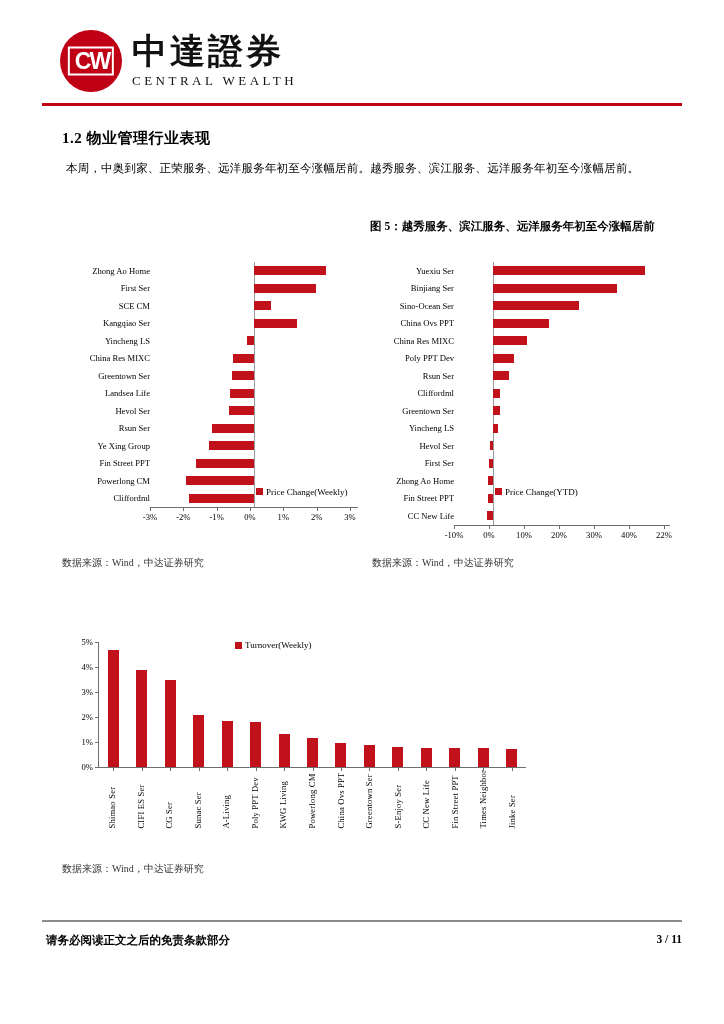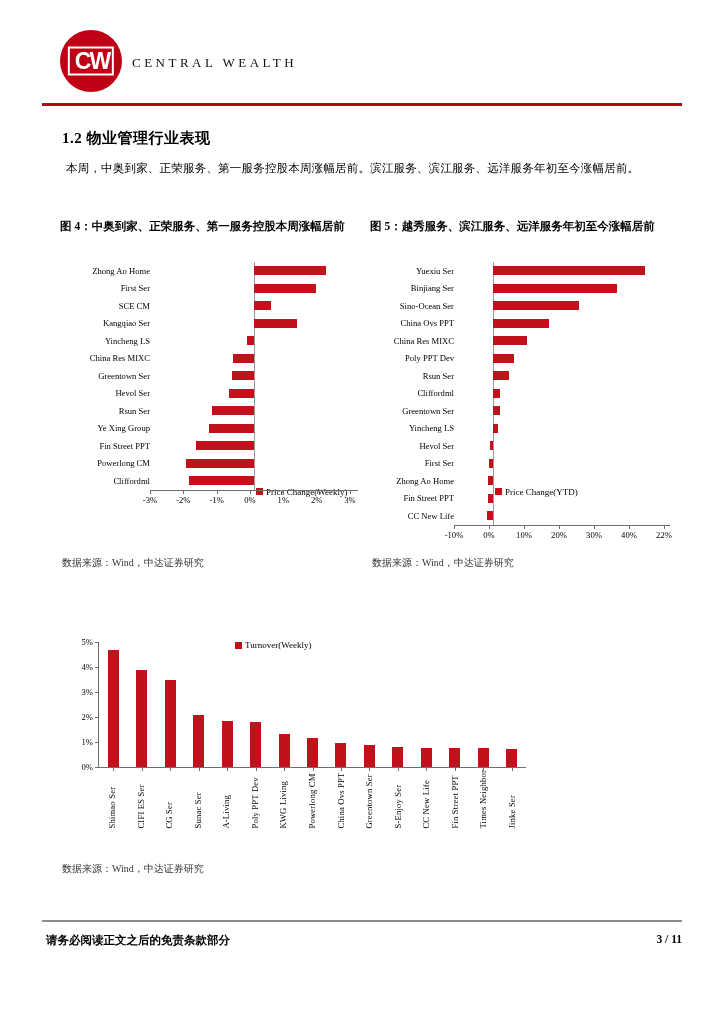--- a/index.html
+++ b/index.html
@@ -66,30 +66,30 @@
 </style>
 </head>
 <body>
 
 <div class="page">
 
   <div class="header">
     <div class="logo-wrap">
       <div class="logo-mark"></div>
       <div class="logo-text">
+        <div class="logo-cn">中達證券</div>
         <div class="logo-en">CENTRAL WEALTH</div>
       </div>
     </div>
     <div class="header-rule"></div>
   </div>
 
   <div class="sec-title">1.2 物业管理行业表现</div>
-  <div class="body-para">本周，中奥到家、正荣服务、第一服务控股本周涨幅居前。滨江服务、滨江服务、远洋服务年初至今涨幅居前。</div>
-
-  <div class="fig-cap c4">图 4：中奥到家、正荣服务、第一服务控股本周涨幅居前</div>
+  <div class="body-para">本周，中奥到家、正荣服务、远洋服务年初至今涨幅居前。越秀服务、滨江服务、远洋服务年初至今涨幅居前。</div>
+
   <div class="hchart" id="chart-fig4" style="left:58px;top:262px;width:300px;">
       <div class="row">
         <div class="hrow-label" style="width: 92px;">Zhong Ao Home</div>
         <div class="hrow-plot">
           <div class="zeroline" style="left: 100px;"></div>
           <div class="hbar" style="background: rgb(193, 18, 28); left: 100px; width: 71.6667px;"></div>
         </div>
       </div>
       <div class="row">
         <div class="hrow-label" style="width: 92px;">First Ser</div>
@@ -124,20 +124,27 @@
         <div class="hrow-plot">
           <div class="zeroline" style="left: 100px;"></div>
           <div class="hbar" style="background: rgb(193, 18, 28); left: 79.3333px; width: 20.6667px;"></div>
         </div>
       </div>
       <div class="row">
         <div class="hrow-label" style="width: 92px;">Greentown Ser</div>
         <div class="hrow-plot">
           <div class="zeroline" style="left: 100px;"></div>
           <div class="hbar" style="background: rgb(193, 18, 28); left: 78.3333px; width: 21.6667px;"></div>
+        </div>
+      </div>
+      <div class="row">
+        <div class="hrow-label" style="width: 92px;">Landsea Life</div>
+        <div class="hrow-plot">
+          <div class="zeroline" style="left: 100px;"></div>
+          <div class="hbar" style="background: rgb(193, 18, 28); left: 76px; width: 24px;"></div>
         </div>
       </div>
       <div class="row">
         <div class="hrow-label" style="width: 92px;">Hevol Ser</div>
         <div class="hrow-plot">
           <div class="zeroline" style="left: 100px;"></div>
           <div class="hbar" style="background: rgb(193, 18, 28); left: 74.6667px; width: 25.3333px;"></div>
         </div>
       </div>
       <div class="row">

